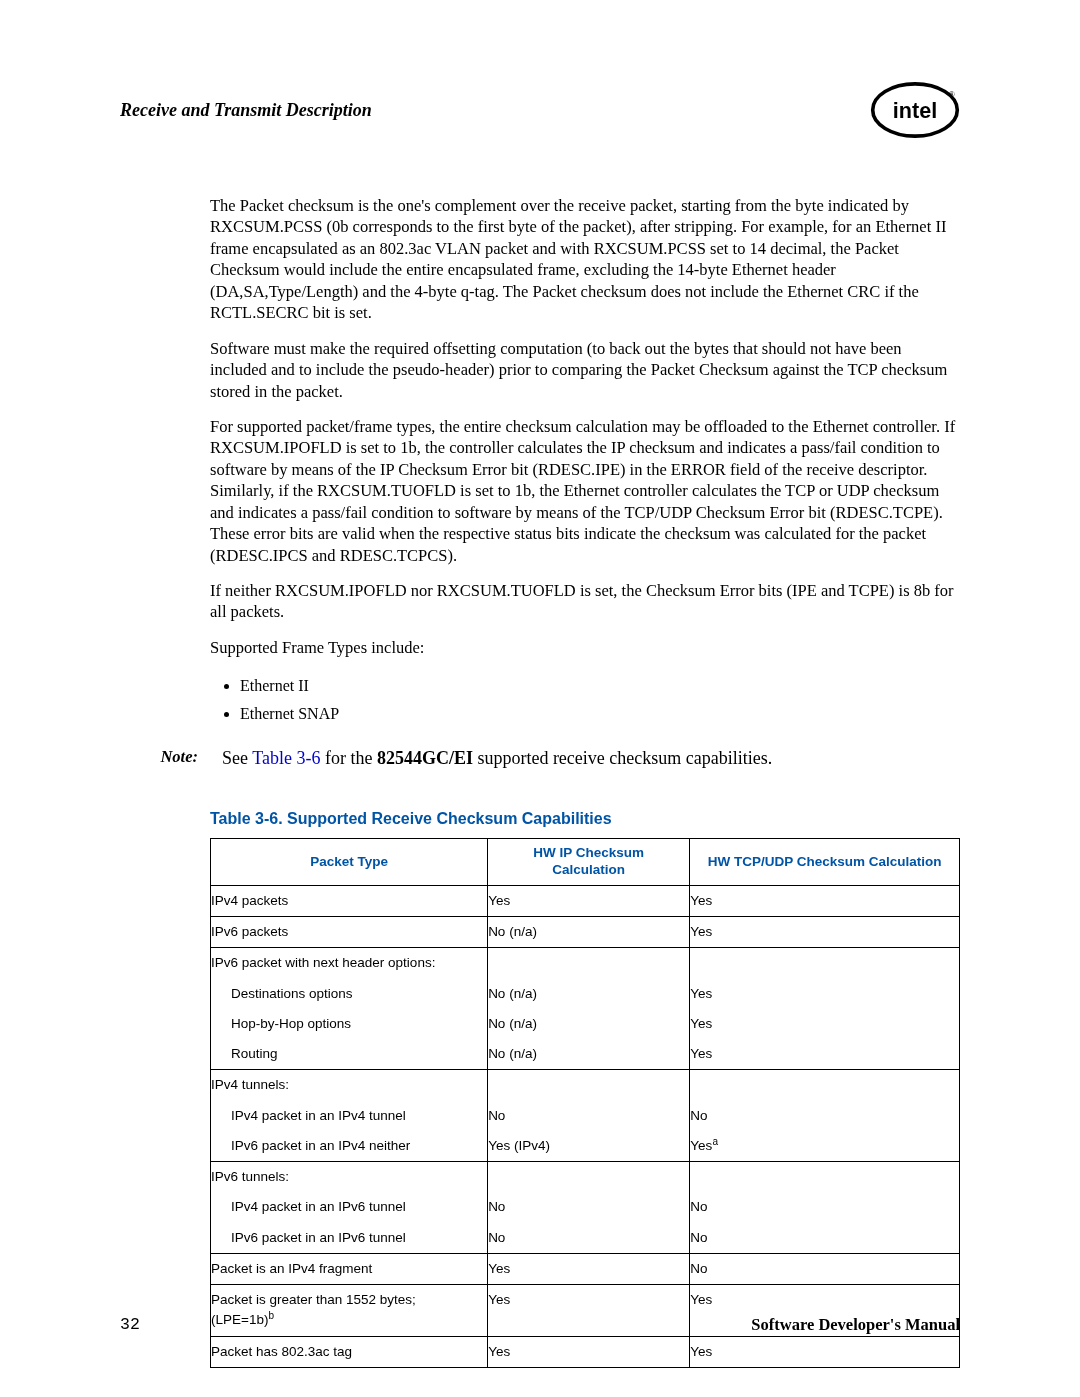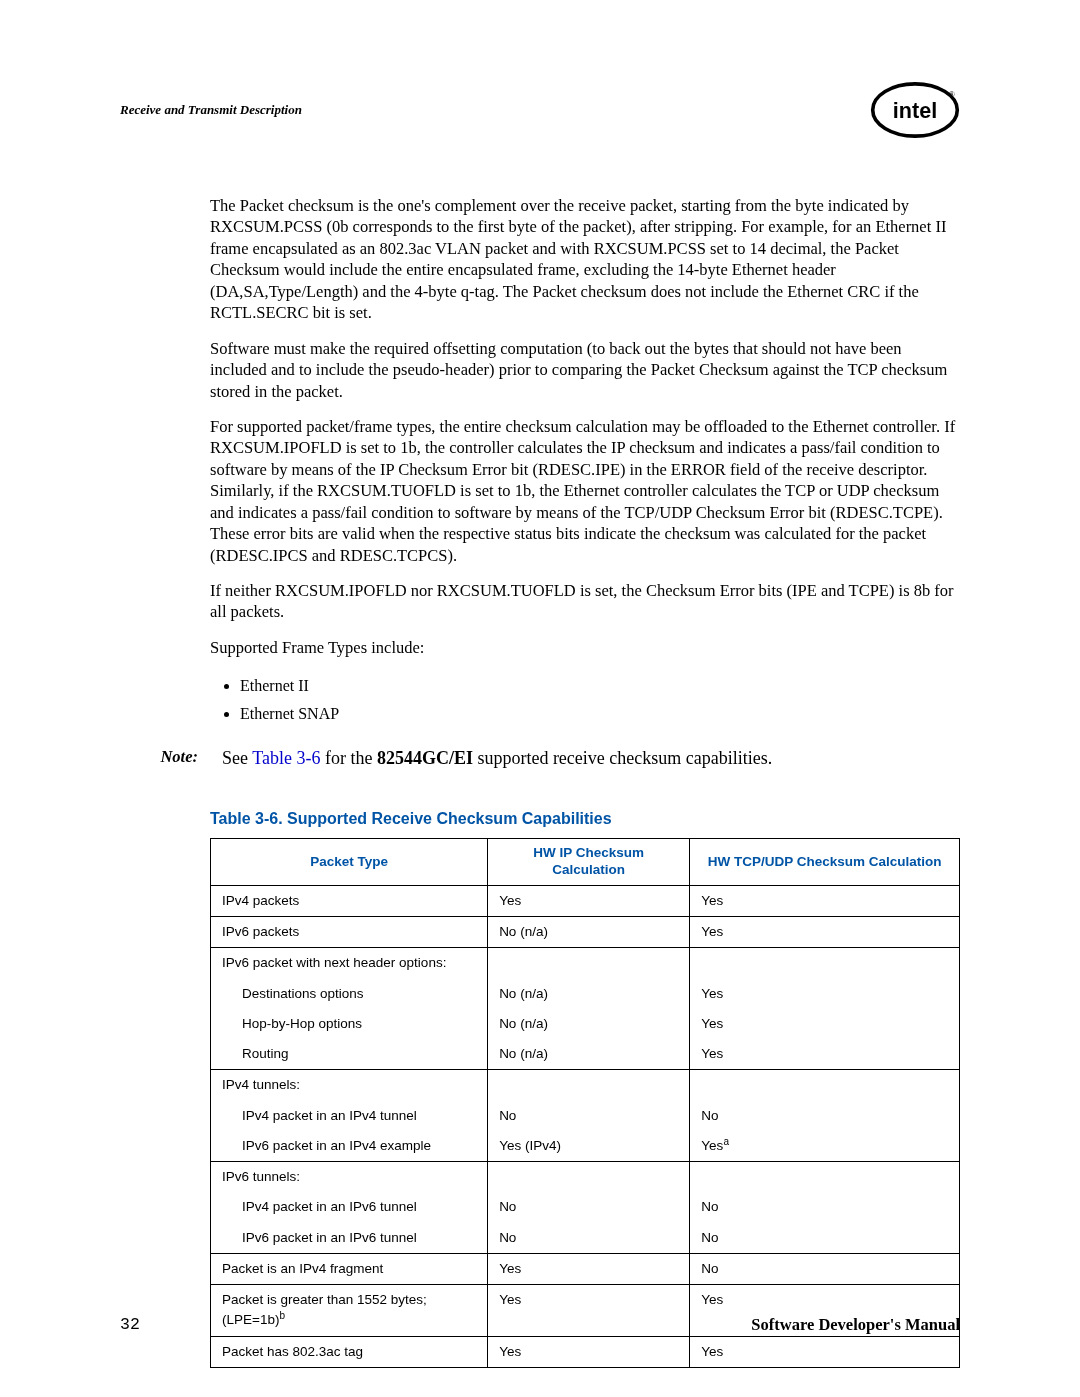--- a/index.html
+++ b/index.html
@@ -21,21 +21,21 @@
   }
   .header {
     display: flex;
     justify-content: space-between;
     align-items: center;
     margin-bottom: 55px;
   }
   .section-title {
     font-style: italic;
     font-weight: bold;
-    font-size: 13px;
+    font-size: 18px;
   }
   .logo {
     width: 90px;
     height: 60px;
   }
   .logo svg { display: block; }
   .content {
     margin-left: 90px;
   }
   p {
@@ -93,21 +93,21 @@
     border: 1px solid #000;
     color: #0054a6;
     font-weight: bold;
     text-align: center;
     padding: 6px 8px;
     line-height: 1.25;
   }
   td {
     border-left: 1px solid #000;
     border-right: 1px solid #000;
-    padding: 5px 8px 5px 11px;
+    padding: 5px 8px 5px 0;
     vertical-align: top;
     line-height: 1.5;
   }
   tr.row-sep td {
     border-top: 1px solid #000;
   }
   tr.last td {
     border-bottom: 1px solid #000;
   }
   .sub {
@@ -219,21 +219,21 @@
           </tr>
           <tr>
             <td>
               <span class="sub">IPv4 packet in an IPv4 tunnel</span>
             </td>
             <td>No</td>
             <td>No</td>
           </tr>
           <tr>
             <td>
-              <span class="sub">IPv6 packet in an IPv4 example</span>
+              <span class="sub">IPv6 packet in an IPv4 neither</span>
             </td>
             <td>Yes (IPv4)</td>
             <td>Yes<span class="sup">a</span></td>
           </tr>
           <tr class="row-sep">
             <td>IPv6 tunnels:</td>
             <td></td>
             <td></td>
           </tr>
           <tr>

